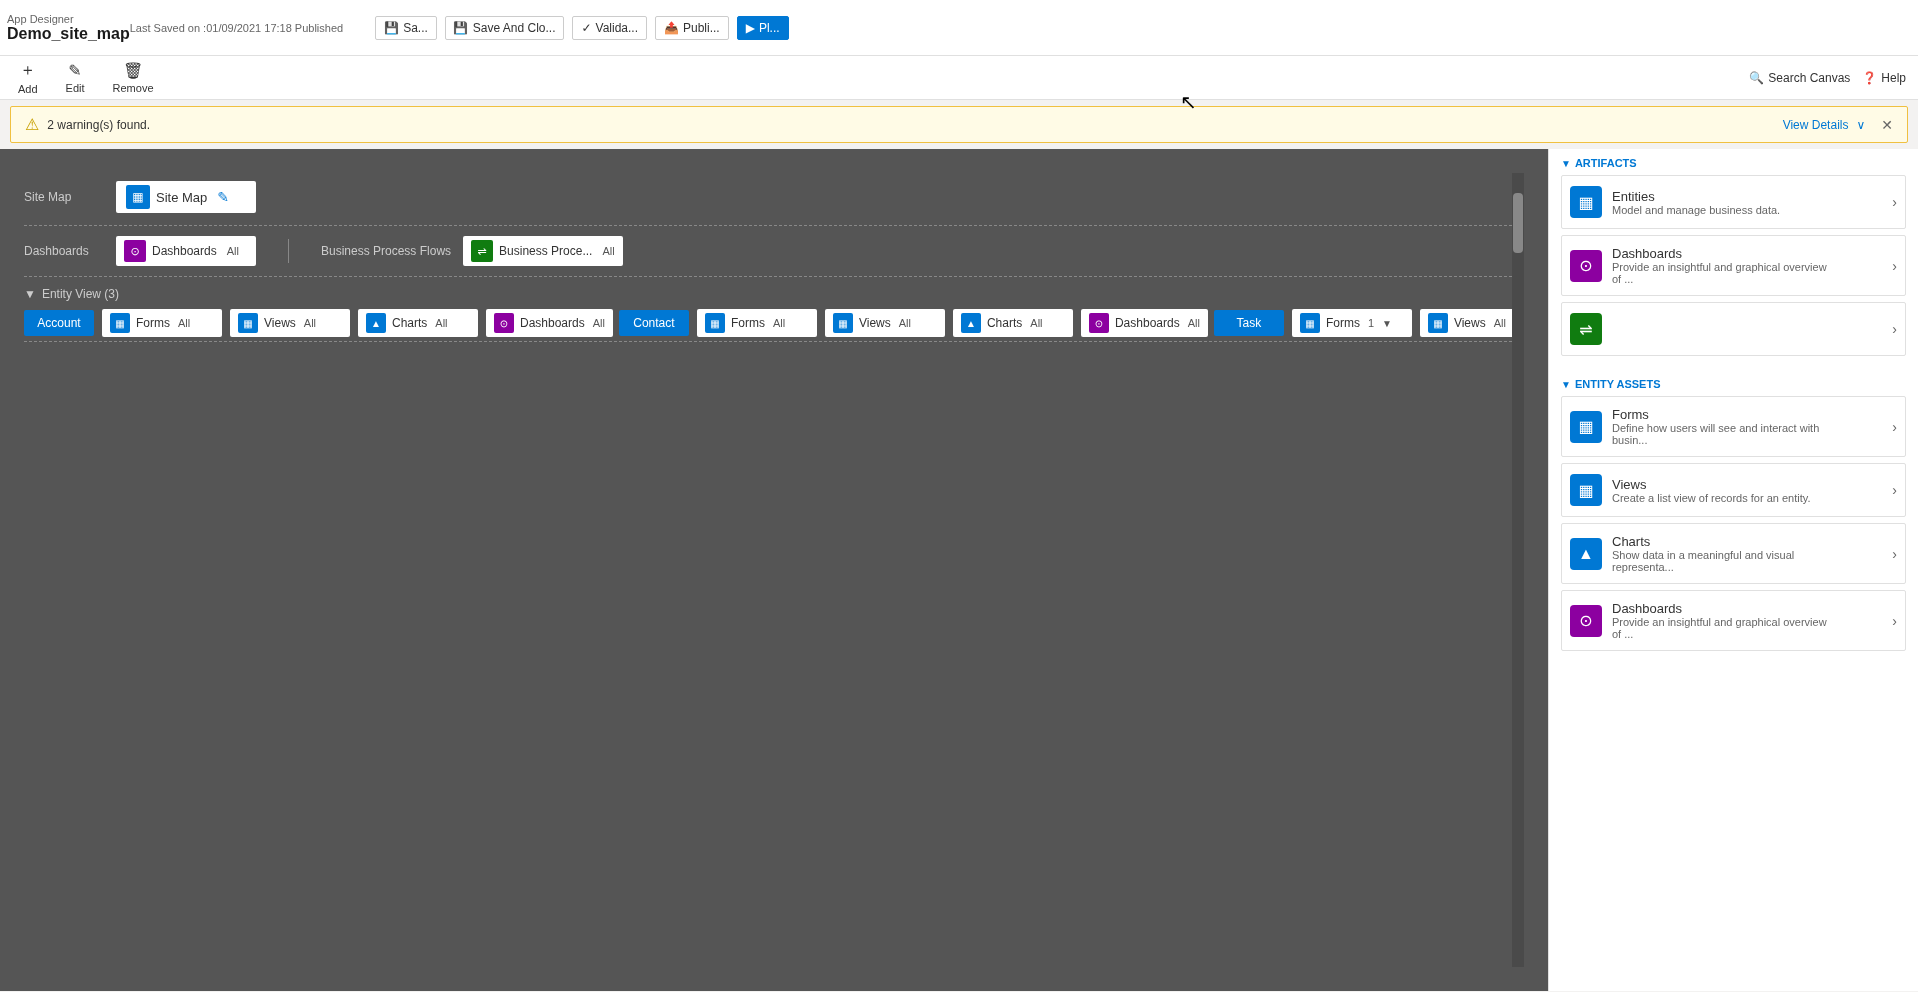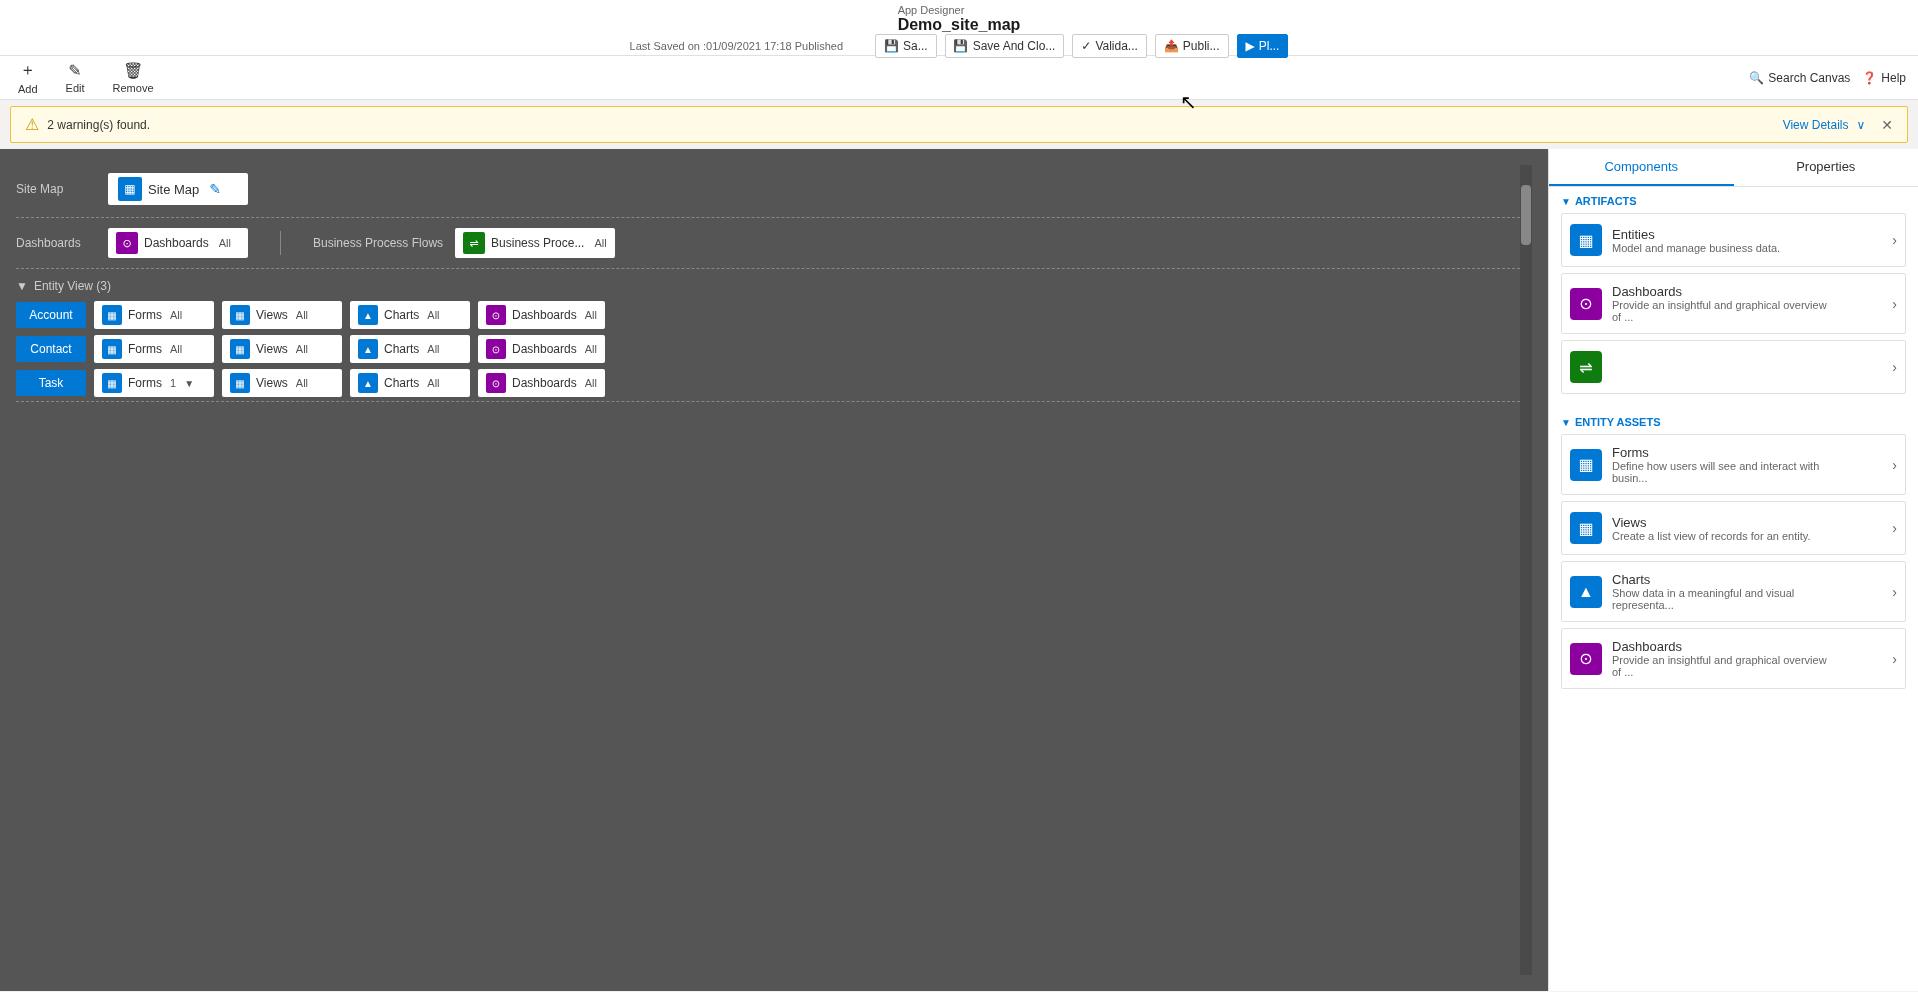--- a/index.html
+++ b/index.html
@@ -2,26 +2,25 @@
 <html><head>
   <meta charset="utf-8">
   <style>
     * { box-sizing: border-box; margin: 0; padding: 0; }
     body { font-family: 'Segoe UI', Arial, sans-serif; font-size: 12px; background: #f3f2f1; overflow: hidden; width: 1918px; height: 992px; }
 
     
     .header {
       background: #fff;
       border-bottom: 1px solid #e0e0e0;
-      padding: 4px 20px;
+      padding: 4px 7px;
       display: flex;
       align-items: center;
-      justify-content: space-between;
+      justify-content: flex-start;
       height: 56px;
-      flex-direction: column;
     }
     .header-left { display: flex; flex-direction: column; }
     .app-designer-label { font-size: 11px; color: #666; }
     .app-name { font-size: 16px; font-weight: 600; color: #1a1a1a; }
     .header-right { display: flex; align-items: center; gap: 8px; font-size: 11px; color: #555; }
     .header-btn {
       display: flex; align-items: center; gap: 4px;
       padding: 4px 8px; border: 1px solid #ccc; background: #fff;
       cursor: pointer; border-radius: 2px; font-size: 12px; color: #333;
     }
@@ -69,21 +68,21 @@
     .main-layout {
       display: flex;
       height: calc(992px - 56px - 44px - 50px);
     }
 
     
     .canvas {
       flex: 1;
       background: #555555;
       overflow: auto;
-      padding: 16px;
+      padding: 24px;
       position: relative;
     }
 
     
     .right-panel {
       width: 370px;
       background: #fff;
       border-left: 1px solid #e0e0e0;
       display: flex;
       flex-direction: column;
@@ -139,21 +138,21 @@
       font-size: 11px; color: #555; margin-left: 4px;
     }
     .bpf-separator { border-left: 1px solid #888; height: 24px; margin: 0 20px; }
 
     
     .entity-section { margin-top: 6px; }
     .entity-header {
       color: #ccc; font-size: 12px; display: flex; align-items: center; gap: 6px;
       padding: 4px 0;
     }
-    .entity-rows { display: flex; flex-direction: column; gap: 6px; margin-top: 4px; }
+    .entity-rows { display: flex; flex-direction: row; gap: 6px; margin-top: 4px; }
     .entity-row {
       display: flex; align-items: center; gap: 8px;
     }
     .entity-btn {
       background: #0078d4; color: #fff; border: none; border-radius: 2px;
       padding: 6px 10px; font-size: 12px; cursor: pointer; min-width: 70px; text-align: center;
     }
     .entity-card {
       background: #fff; border-radius: 2px; padding: 4px 8px;
       display: flex; align-items: center; gap: 6px; min-width: 120px;
@@ -419,28 +418,20 @@
         <div class="separator"></div>
 
       </div>
       <div class="canvas-scrollbar">
         <div class="canvas-scrollbar-thumb"></div>
       </div>
     </div>
   </div>
 
   <div class="right-panel">
-    <div class="panel-tabs">
-      <div class="panel-tab active">
-        <span>Components</span>
-      </div>
-      <div class="panel-tab">
-        <span>Properties</span>
-      </div>
-    </div>
 
     <div style="overflow-y:auto;flex:1;">
 
       <div class="panel-section">
         <div class="panel-section-title">
           <span class="panel-section-chevron">▼</span>
           <span>ARTIFACTS</span>
         </div>
 
         <div class="component-item">

